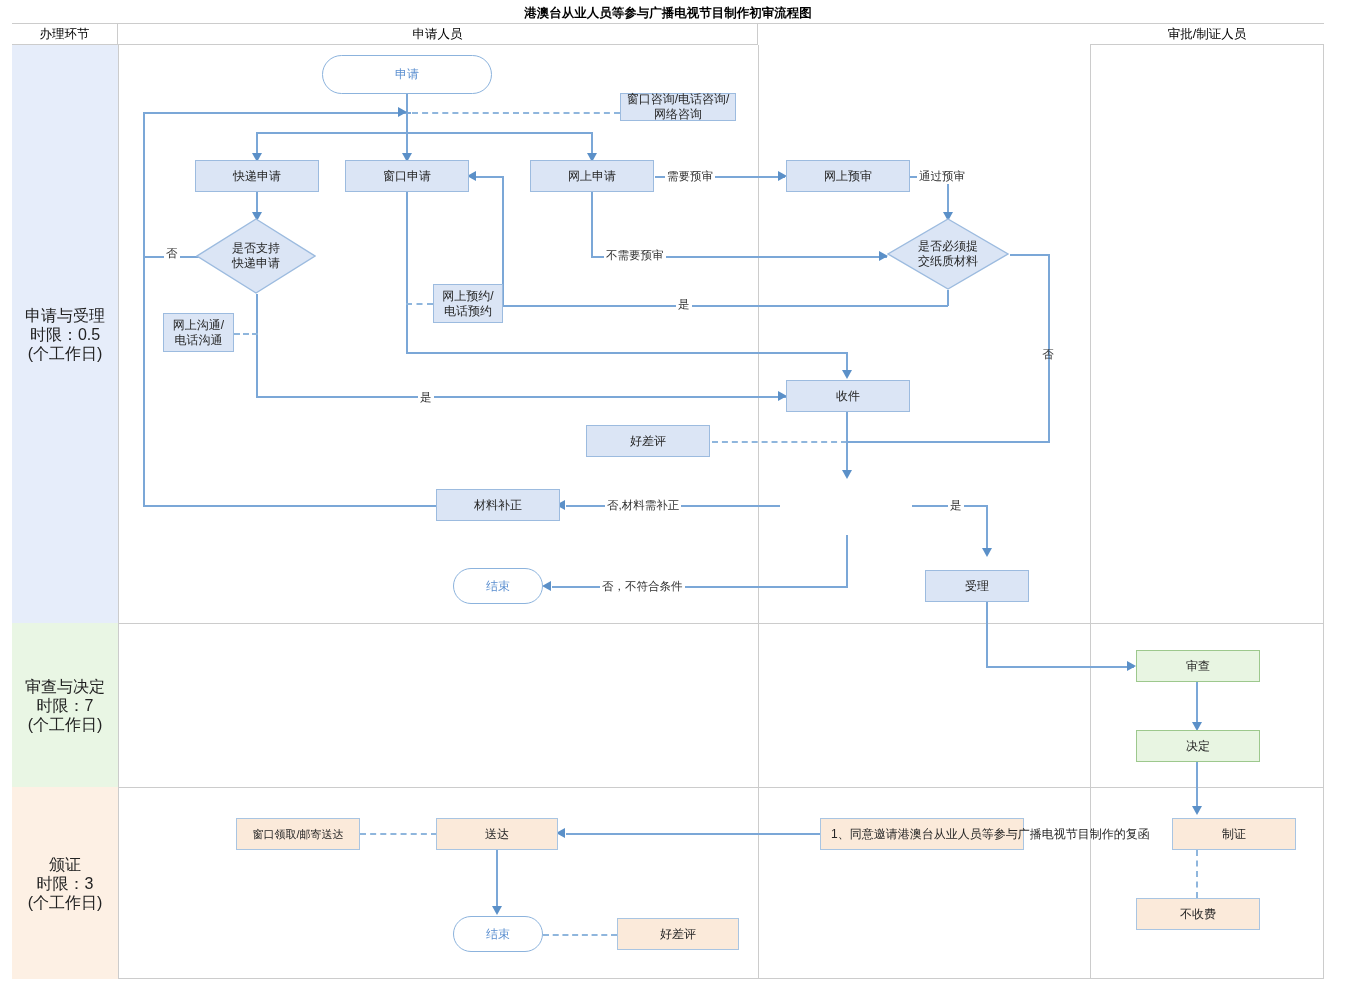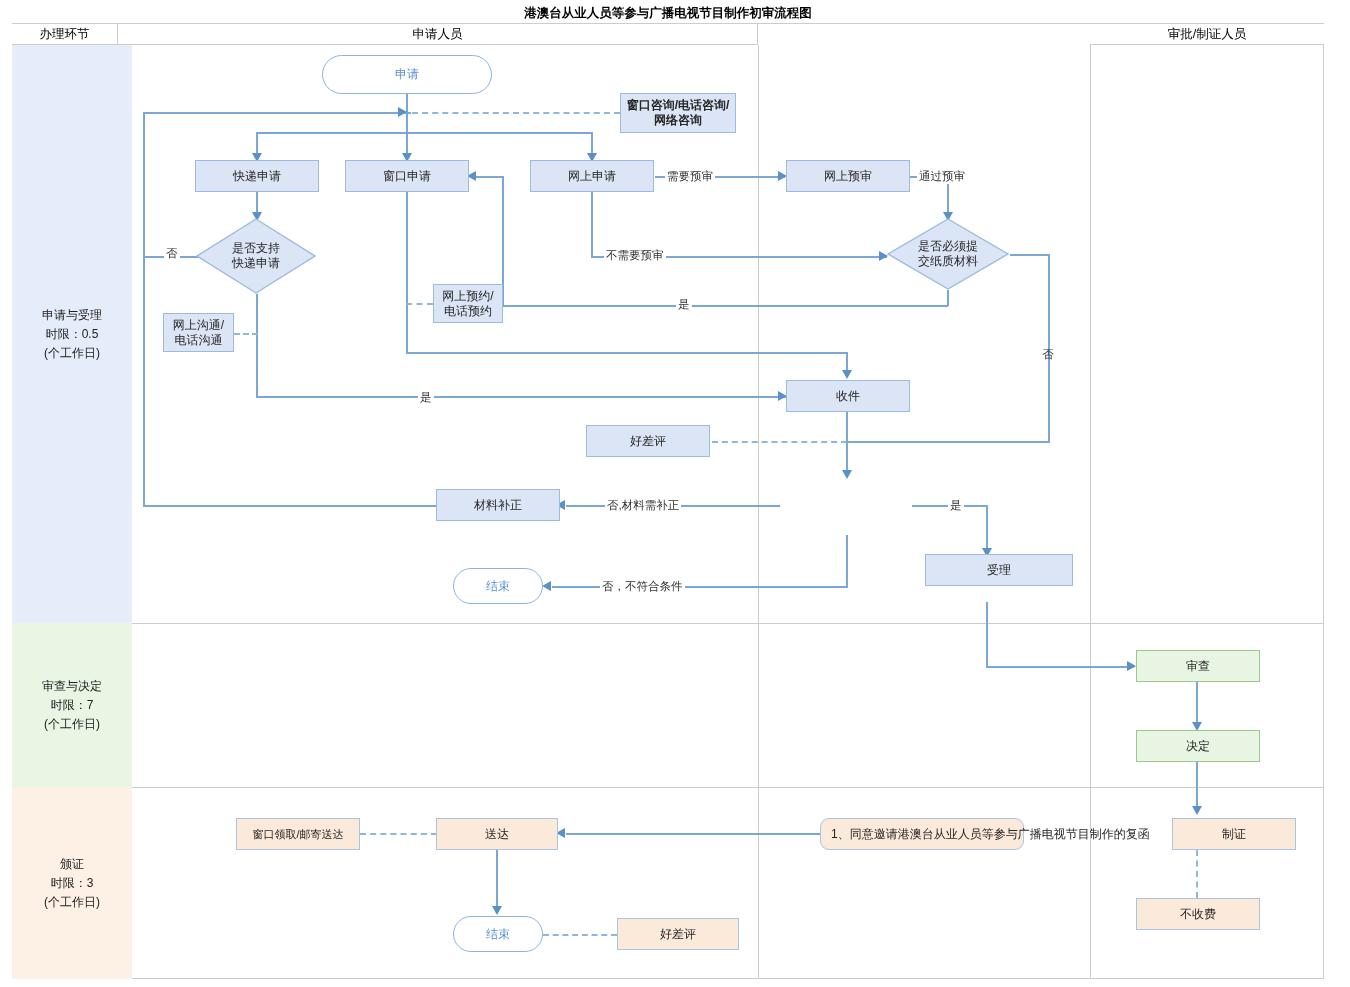--- a/index.html
+++ b/index.html
@@ -18,36 +18,36 @@
   .hdr.c1{left:118px;width:640px;border-right:1px solid #cccccc;}
   .hdr.c2{left:758px;width:332px;border-right:1px solid #cccccc;}
   .hdr.c3{left:1090px;width:234px;}
 
   
   .vsep{position:absolute;width:1px;background:#cccccc;}
   
   .hsep{position:absolute;height:1px;background:#cccccc;}
 
   
-  .band{position:absolute;left:12px;width:120px;display:flex;align-items:center;justify-content:center;
-        text-align:center;font-size:12px;line-height:19px;color:#222;white-space:pre-line;box-sizing:border-box;}
+  .band{position:absolute;left:12px;width:106px;display:flex;align-items:center;justify-content:center;
+        text-align:center;font-size:16px;line-height:19px;color:#222;white-space:pre-line;box-sizing:border-box;}
   .band.b1{top:45px;height:578px;background:#e6edfa;}
   .band.b2{top:623px;height:164px;background:#e9f6e4;}
   .band.b3{top:787px;height:192px;background:#fdf0e4;}
 
   
   .node{position:absolute;box-sizing:border-box;display:flex;align-items:center;justify-content:center;
         text-align:center;font-size:12px;line-height:15px;white-space:pre-line;z-index:4;}
   .rect{border:1px solid #9cbbdf;background:#dbe5f5;color:#262626;}
   .rect.green{background:#e8f5e2;border-color:#9dc88d;}
   .rect.orange{background:#fbeada;border-color:#a9c5e2;}
   .term{border:1px solid #8cb3dd;background:#ffffff;color:#5b8fd0;border-radius:22px;}
   .note{border:1px solid #9cbbdf;background:#dbe5f5;color:#262626;}
   .note.orange{background:#fbeada;border-color:#a9c5e2;}
-  .wide-text{overflow:visible;white-space:nowrap;border-radius:9px;}
+  .wide-text{overflow:visible;white-space:nowrap;}
 
   
   .diamond{position:absolute;z-index:4;}
   .diamond .dshape{position:absolute;inset:0;}
   .diamond .dlabel{position:absolute;inset:0;display:flex;align-items:center;justify-content:center;
                    text-align:center;font-size:12px;line-height:15px;white-space:pre-line;color:#262626;}
 
   
   .ln{position:absolute;background:#7ba7d7;z-index:2;}
   .lh{height:1.6px;}
@@ -191,21 +191,21 @@
 
   <div class="dash-h" style="left:360px;top:833px;width:77px;"></div>
 
   <div class="ln lv" style="left:496px;top:850px;height:62px;"></div>
   <div class="arw down" style="left:492px;top:906px;"></div>
 
   <div class="dash-h" style="left:543px;top:934px;width:74px;"></div>
 
   <div class="node term" style="left:322px;top:55px;width:170px;height:39px;">申请</div>
 
-  <div class="node note" style="left:620px;top:93px;width:116px;height:40px;font-weight:bold;">窗口咨询/电话咨询/
+  <div class="node note" style="left:620px;top:93px;width:116px;height:28px;">窗口咨询/电话咨询/
 网络咨询</div>
 
   <div class="node rect" style="left:195px;top:160px;width:124px;height:32px;">快递申请</div>
   <div class="node rect" style="left:345px;top:160px;width:124px;height:32px;">窗口申请</div>
   <div class="node rect" style="left:530px;top:160px;width:124px;height:32px;">网上申请</div>
   <div class="node rect" style="left:786px;top:160px;width:124px;height:32px;">网上预审</div>
 
   <div class="diamond" style="left:196px;top:218px;width:120px;height:76px;">
     <svg class="dshape" viewBox="0 0 120 76" preserveAspectRatio="none">
       <polygon points="60,1 119,38 60,75 1,38" fill="#dbe5f5" stroke="#9cbbdf" stroke-width="1.4"></polygon>
@@ -229,21 +229,21 @@
 
   <div class="node rect" style="left:786px;top:380px;width:124px;height:32px;">收件</div>
 
   <div class="node note" style="left:586px;top:425px;width:124px;height:32px;">好差评</div>
 
 
   <div class="node rect" style="left:436px;top:489px;width:124px;height:32px;">材料补正</div>
 
   <div class="node term" style="left:453px;top:568px;width:90px;height:36px;">结束</div>
 
-  <div class="node rect" style="left:925px;top:554px;width:148px;height:32px;">受理</div>
+  <div class="node rect" style="left:925px;top:570px;width:104px;height:32px;">受理</div>
 
   <div class="node rect green" style="left:1136px;top:650px;width:124px;height:32px;">审查</div>
   <div class="node rect green" style="left:1136px;top:730px;width:124px;height:32px;">决定</div>
 
   <div class="node rect orange" style="left:1136px;top:818px;width:124px;height:32px;margin-left:36px;">制证</div>
   <div class="node rect orange" style="left:1136px;top:898px;width:124px;height:32px;">不收费</div>
 
   <div class="node note orange wide-text" style="left:820px;top:818px;width:204px;height:32px;justify-content:flex-start;padding-left:10px;">1、同意邀请港澳台从业人员等参与广播电视节目制作的复函</div>
 
   <div class="node rect orange" style="left:436px;top:818px;width:122px;height:32px;">送达</div>

